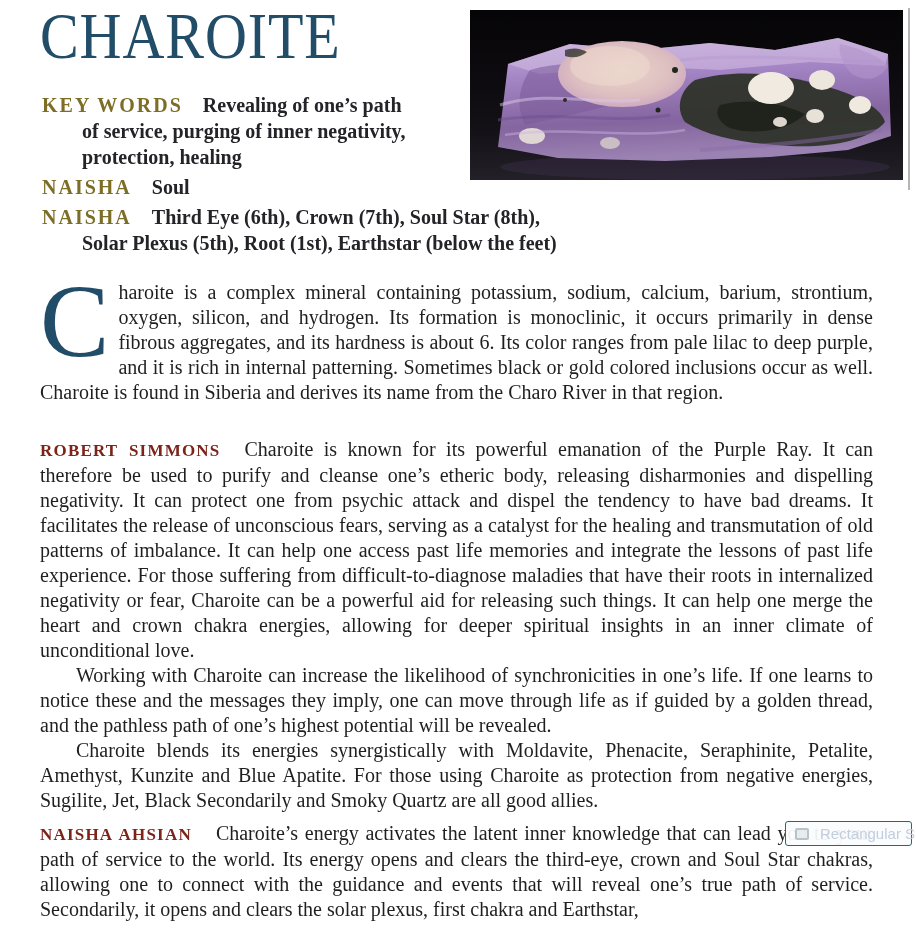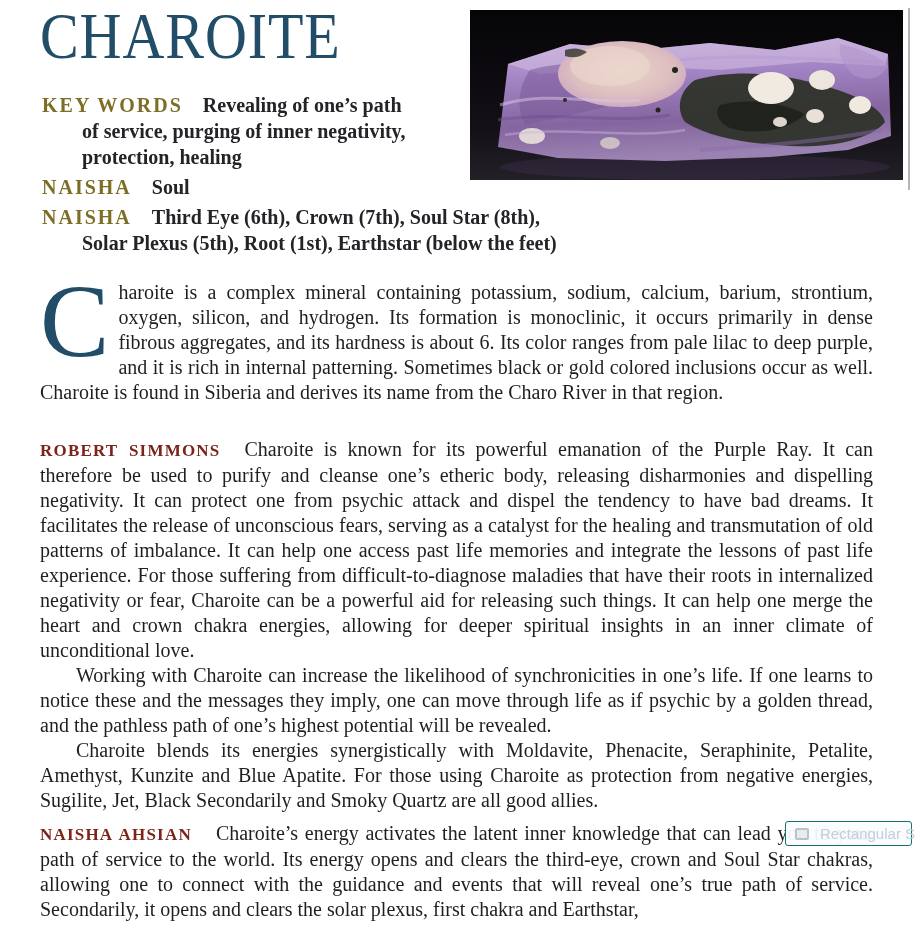--- a/index.html
+++ b/index.html
@@ -148,21 +148,21 @@
     <div class="info-row"><span class="label">NAISHA</span><span class="info-text">Third Eye (6th), Crown (7th), Soul Star (8th),
 Solar Plexus (5th), Root (1st), Earthstar (below the feet)</span></div>
   </div>
 
   <div class="article">
 
     <p class="intro"><span class="dropcap">C</span><span>haroite is a complex mineral containing potassium, sodium, calcium, barium, strontium, oxygen, silicon, and hydrogen. Its formation is monoclinic, it occurs primarily in dense fibrous aggregates, and its hardness is about 6. Its color ranges from pale lilac to deep purple, and it is rich in internal patterning. Sometimes black or gold colored inclusions occur as well. Charoite is found in Siberia and derives its name from the Charo River in that region.</span></p>
 
     <div class="section">
       <p class="lead"><span class="author">ROBERT SIMMONS</span><span>Charoite is known for its powerful emanation of the Purple Ray. It can therefore be used to purify and cleanse one’s etheric body, releasing disharmonies and dispelling negativity. It can protect one from psychic attack and dispel the tendency to have bad dreams. It facilitates the release of unconscious fears, serving as a catalyst for the healing and transmutation of old patterns of imbalance. It can help one access past life memories and integrate the lessons of past life experience. For those suffering from difficult-to-diagnose maladies that have their roots in internalized negativity or fear, Charoite can be a powerful aid for releasing such things. It can help one merge the heart and crown chakra energies, allowing for deeper spiritual insights in an inner climate of unconditional love.</span></p>
-      <p class="indent">Working with Charoite can increase the likelihood of synchronicities in one’s life. If one learns to notice these and the messages they imply, one can move through life as if psychic by a golden thread, and the pathless path of one’s highest potential will be revealed.</p>
+      <p class="indent">Working with Charoite can increase the likelihood of synchronicities in one’s life. If one learns to notice these and the messages they imply, one can move through life as if guided by a golden thread, and the pathless path of one’s highest potential will be revealed.</p>
       <p class="indent">Charoite blends its energies synergistically with Moldavite, Phenacite, Seraphinite, Petalite, Amethyst, Kunzite and Blue Apatite. For those using Charoite as protection from negative energies, Sugilite, Jet, Black Secondarily and Smoky Quartz are all good allies.</p>
     </div>
 
     <div class="section na">
       <p class="lead"><span class="author">NAISHA AHSIAN</span><span>Charoite’s energy activates the latent inner knowledge that can lead you to your path of service to the world. Its energy opens and clears the third-eye, crown and Soul Star chakras, allowing one to connect with the guidance and events that will reveal one’s true path of service. Secondarily, it opens and clears the solar plexus, first chakra and Earthstar,</span></p>
     </div>
 
   </div>
 
   <div class="snip-tooltip">

